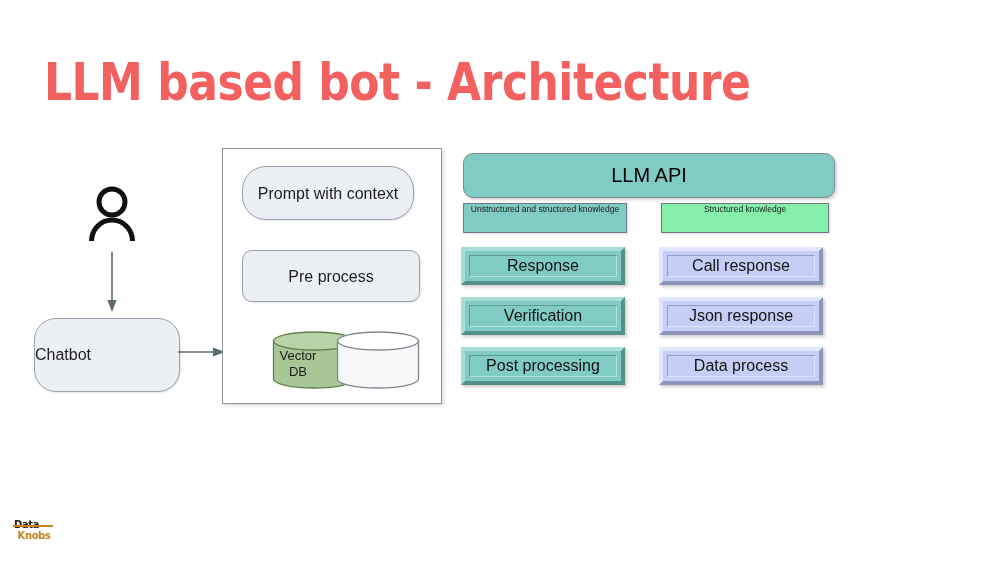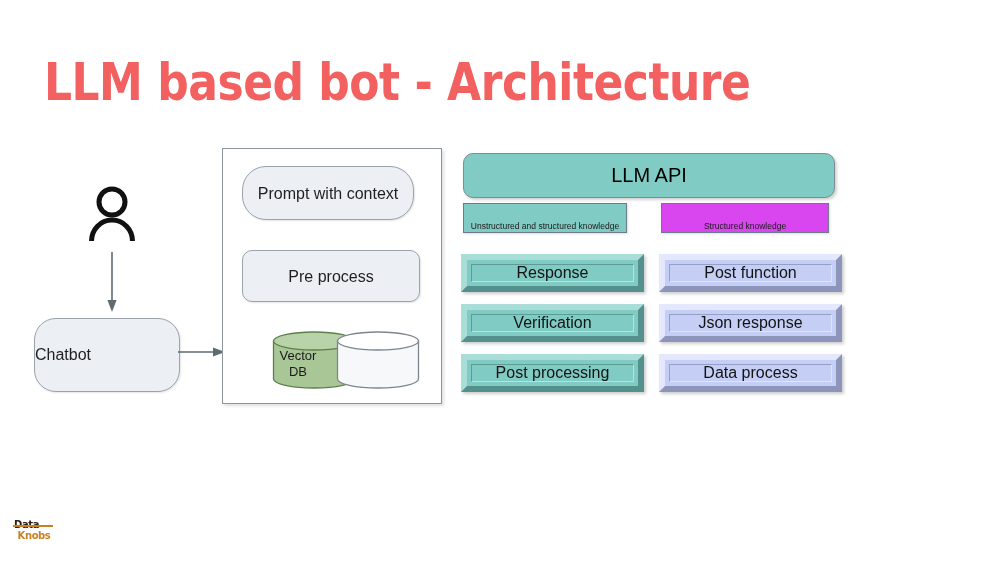--- a/index.html
+++ b/index.html
@@ -146,43 +146,42 @@
     font-size: 20px;
     color: #000000;
     box-shadow: 2px 2px 3px rgba(0,0,0,0.18);
   }
 
   
   .kn-box {
     position: absolute;
     height: 30px;
     display: flex;
-    align-items: flex-end;
+    align-items: flex-start;
     justify-content: center;
     text-align: center;
     font-size: 8.5px;
     line-height: 11px;
     color: #1a1a1a;
     border: 1px solid #6d7a8a;
     box-shadow: 1px 1px 2px rgba(0,0,0,0.14);
     padding: 0 6px;
     box-sizing: border-box;
   }
   .kn-box.left  { left: 463px; top: 203px; width: 164px; background: #80cbc4; }
-  .kn-box.right { left: 661px; top: 203px; width: 168px; background: #d946ef; }
+  .kn-box.right { left: 661px; top: 203px; width: 168px; background: #86efac; }
 
   
   .bevel {
     position: absolute;
-    width: 183px;
+    width: 164px;
     height: 38px;
     box-sizing: border-box;
-    border: 6px solid #7f1d1d;
+    border: 4px solid #7f1d1d;
     box-shadow: 2px 2px 3px rgba(0,0,0,0.20);
-    margin-top: 7px;
   }
   .bevel .inner {
     position: absolute;
     inset: 4px;
     box-sizing: border-box;
     display: flex;
     align-items: center;
     justify-content: center;
     font-size: 16px;
     color: #131313;
@@ -345,21 +344,21 @@
     </div>
   </div>
   <div class="bevel teal col-l row-3">
     <div class="inner">
       <span>Post processing</span>
     </div>
   </div>
 
   <div class="bevel lav col-r row-1">
     <div class="inner">
-      <span>Post function</span>
+      <span>Call response</span>
     </div>
   </div>
   <div class="bevel lav col-r row-2">
     <div class="inner">
       <span>Json response</span>
     </div>
   </div>
   <div class="bevel lav col-r row-3">
     <div class="inner">
       <span>Data process</span>

